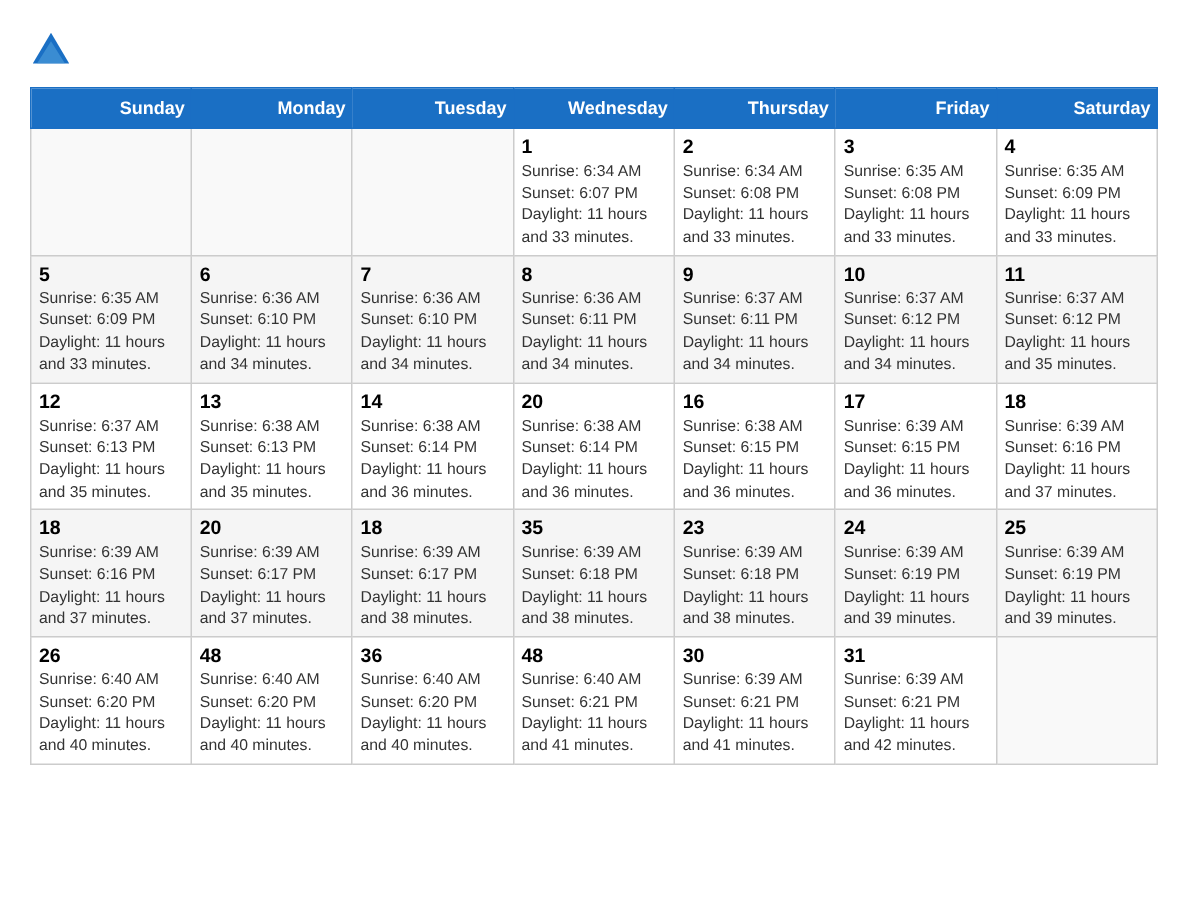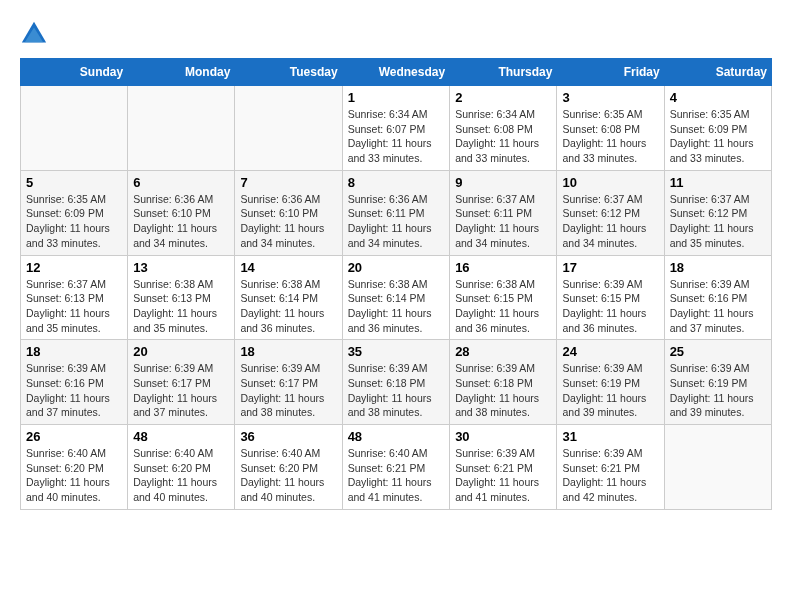--- a/index.html
+++ b/index.html
@@ -277,21 +277,21 @@
 and 38 minutes.</div>
         </td>
         <td>
           <span class="day-num">35</span>
           <div class="day-info" style="white-space: pre-line;">Sunrise: 6:39 AM
 Sunset: 6:18 PM
 Daylight: 11 hours
 and 38 minutes.</div>
         </td>
         <td>
-          <span class="day-num">28</span>
+          <span class="day-num">23</span>
           <div class="day-info" style="white-space: pre-line;">Sunrise: 6:39 AM
 Sunset: 6:18 PM
 Daylight: 11 hours
 and 38 minutes.</div>
         </td>
         <td>
           <span class="day-num">24</span>
           <div class="day-info" style="white-space: pre-line;">Sunrise: 6:39 AM
 Sunset: 6:19 PM
 Daylight: 11 hours

